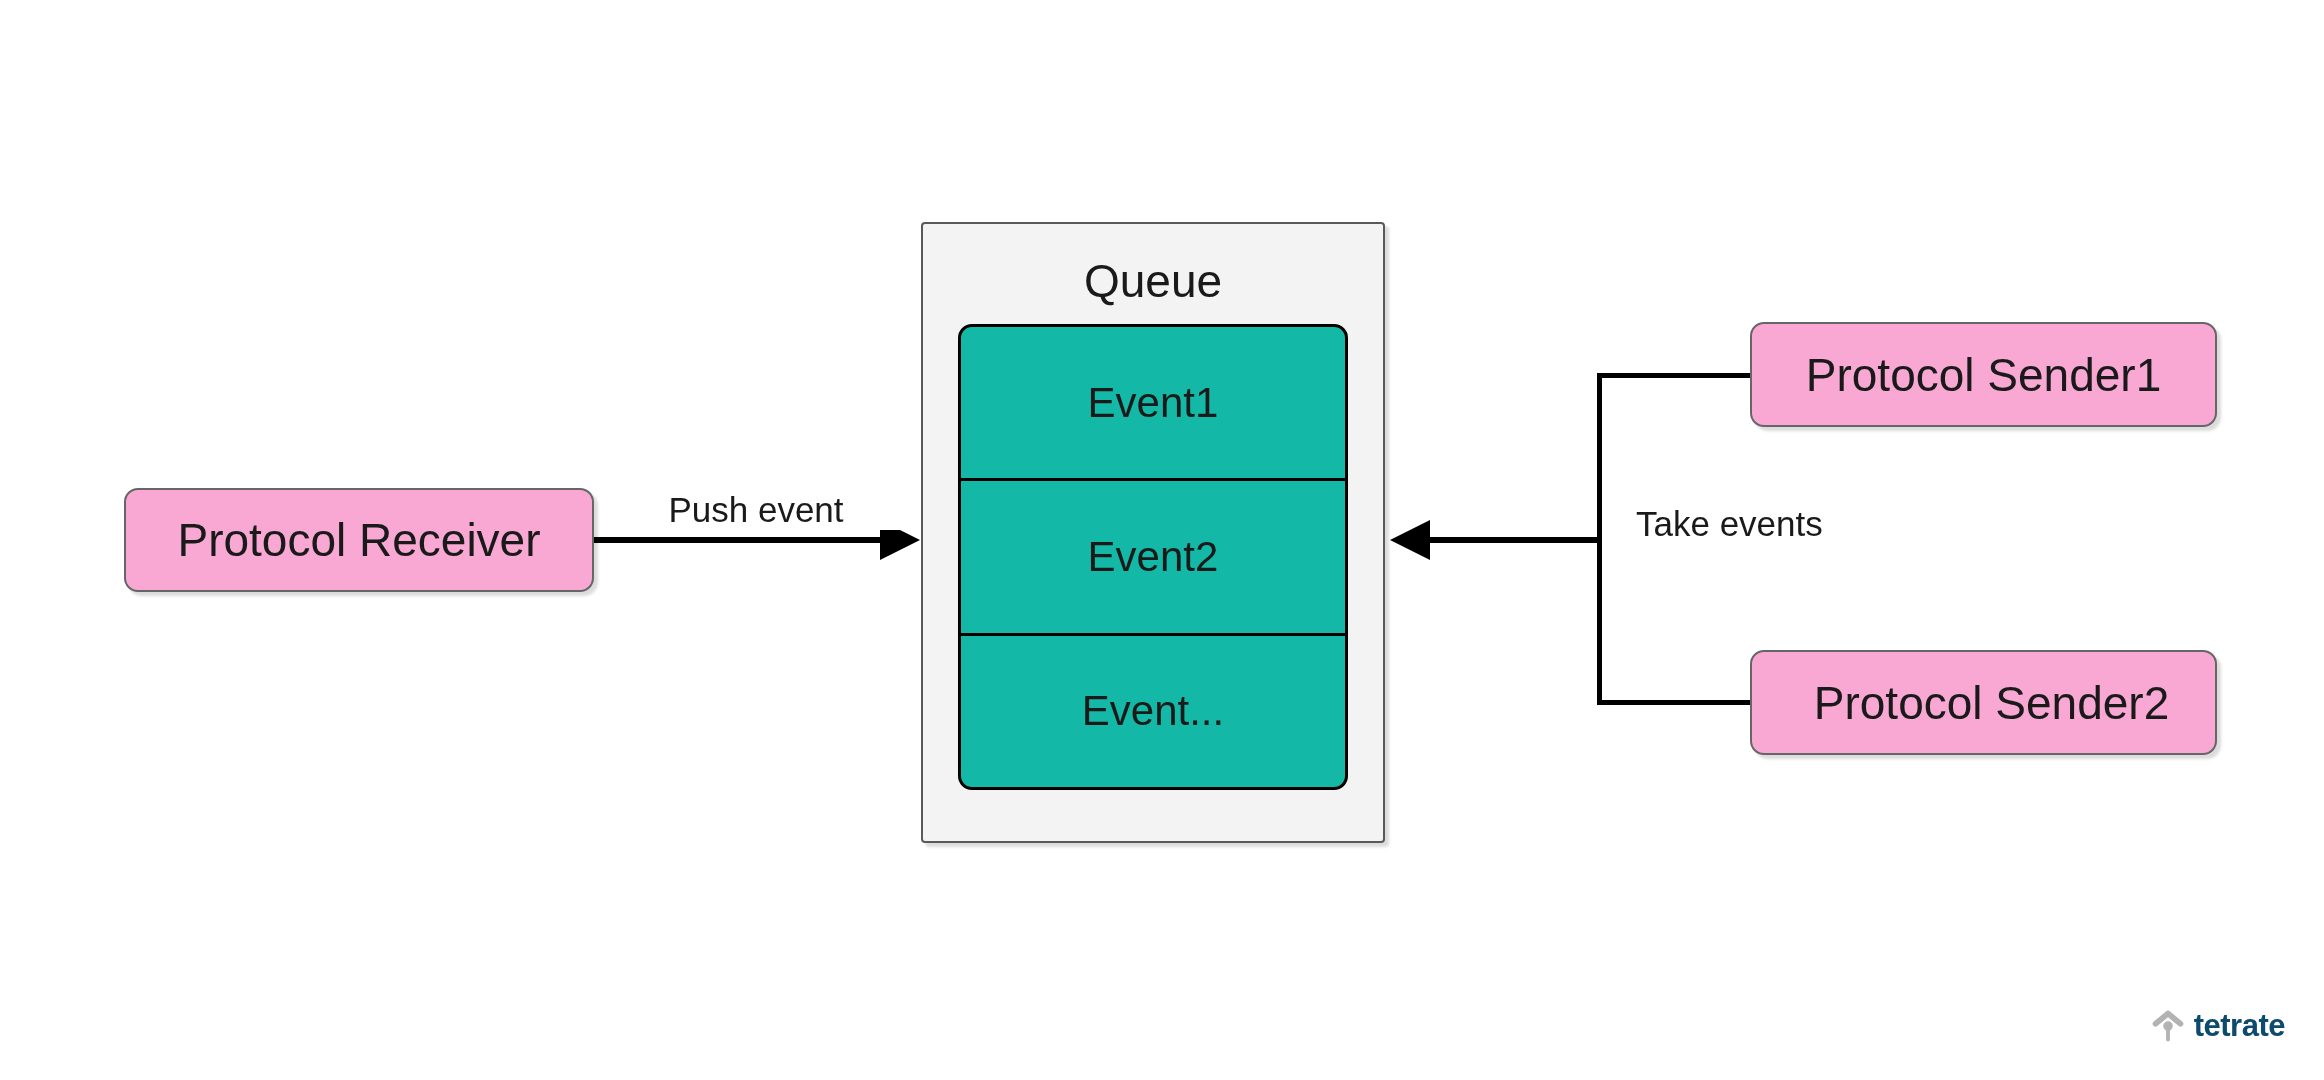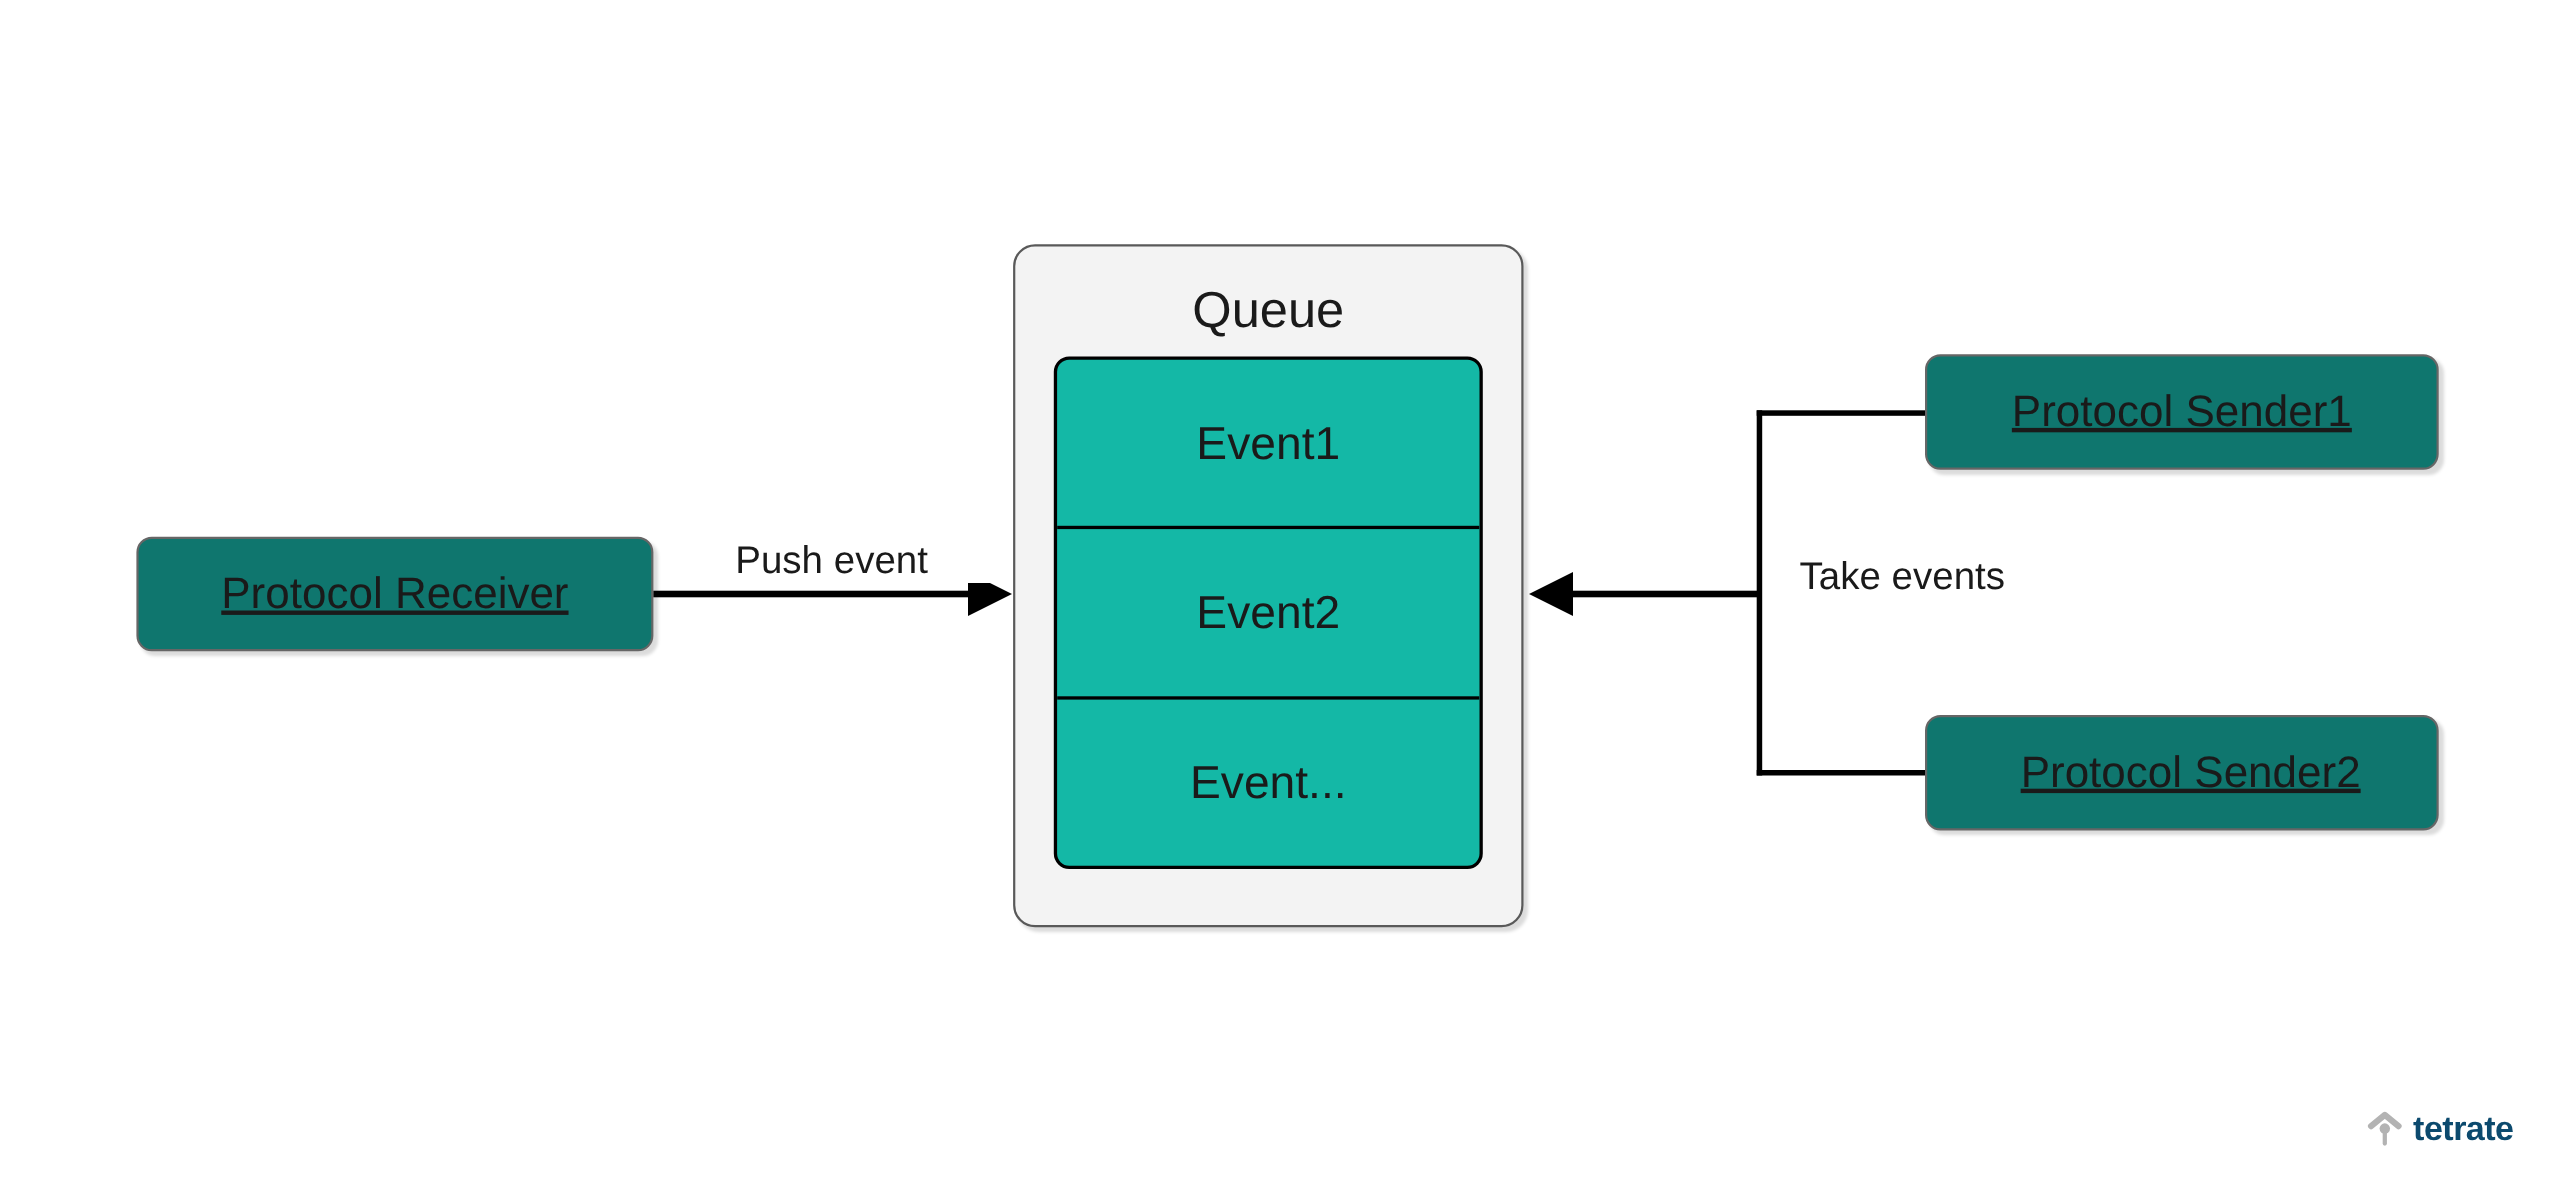--- a/index.html
+++ b/index.html
@@ -7,41 +7,40 @@
     position:relative;
     width:2324px;height:1080px;
     background:#ffffff;
     font-family:"Liberation Sans", sans-serif;
     color:#1a1a1a;
     overflow:hidden;
   }
   
   .node{
     position:absolute;
-    background:#0f766e;
+    background:#f9a8d4;
     border:2px solid #666666;
     border-radius:14px;
     display:flex;align-items:center;justify-content:center;
-    font-size:40px;
+    font-size:46px;
     box-shadow:4px 4px 3px rgba(0,0,0,0.14);
     box-sizing:border-box;
     white-space:nowrap;
-    text-decoration:underline;
   }
   #receiver{left:124px;top:488px;width:470px;height:104px;}
   #sender1{left:1750px;top:322px;width:467px;height:105px;}
   #sender2{left:1750px;top:650px;width:467px;height:105px;padding-left:16px;}
 
   
   .queue{
     position:absolute;
     left:921px;top:222px;width:464px;height:621px;
     background:#f3f3f3;
     border:2px solid #595959;
-    border-radius:20px;
+    border-radius:4px;
     box-shadow:4px 4px 3px rgba(0,0,0,0.14);
     box-sizing:border-box;
   }
   .queue-title{
     position:absolute;top:30px;left:0;right:0;
     text-align:center;
     font-size:46px;
   }
   .stack{
     position:absolute;left:35px;top:100px;width:390px;height:466px;

